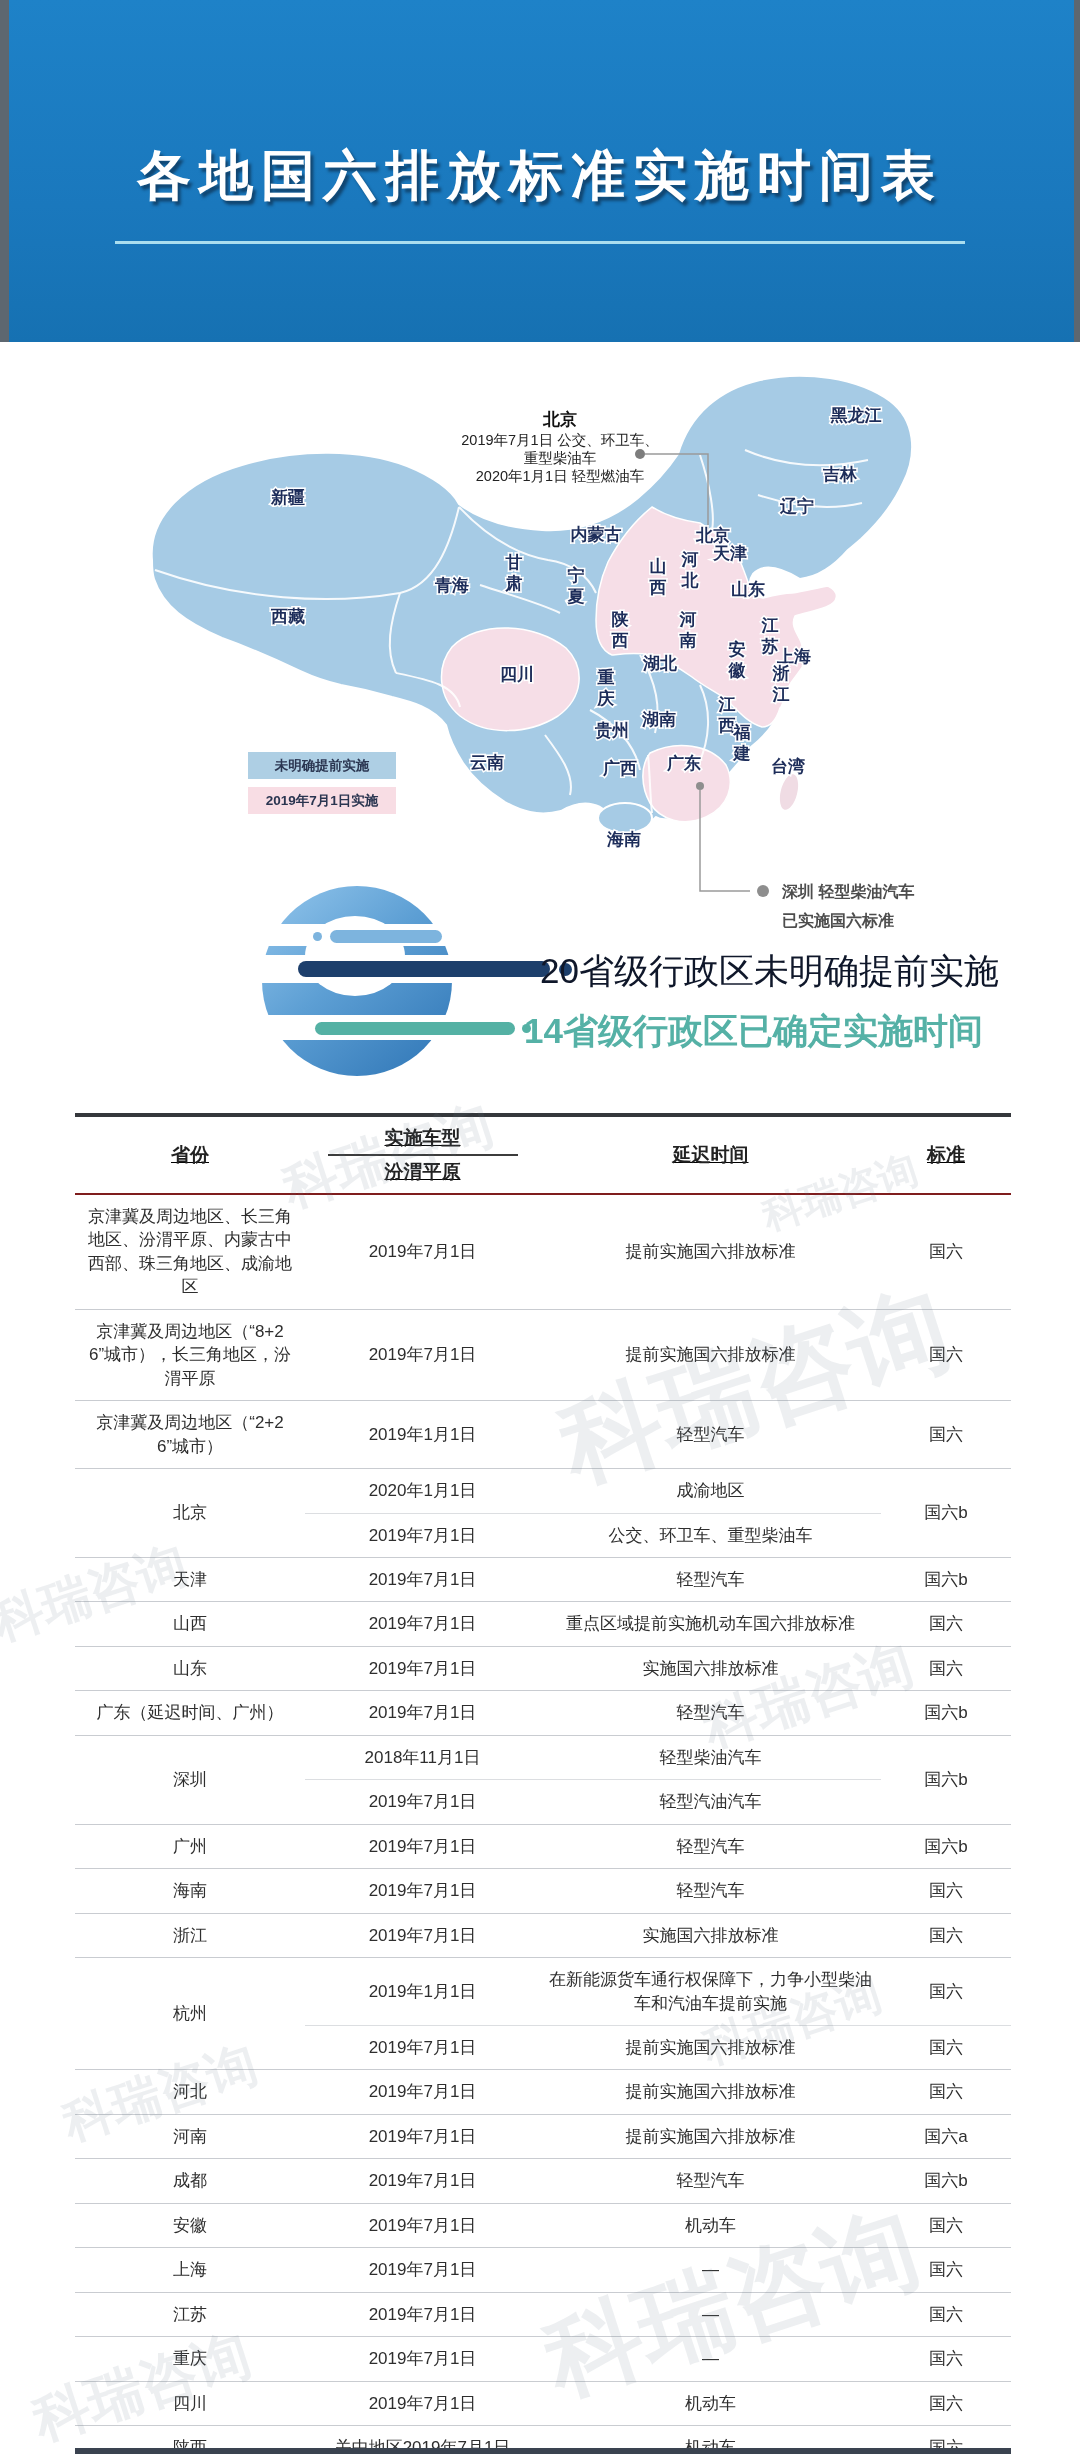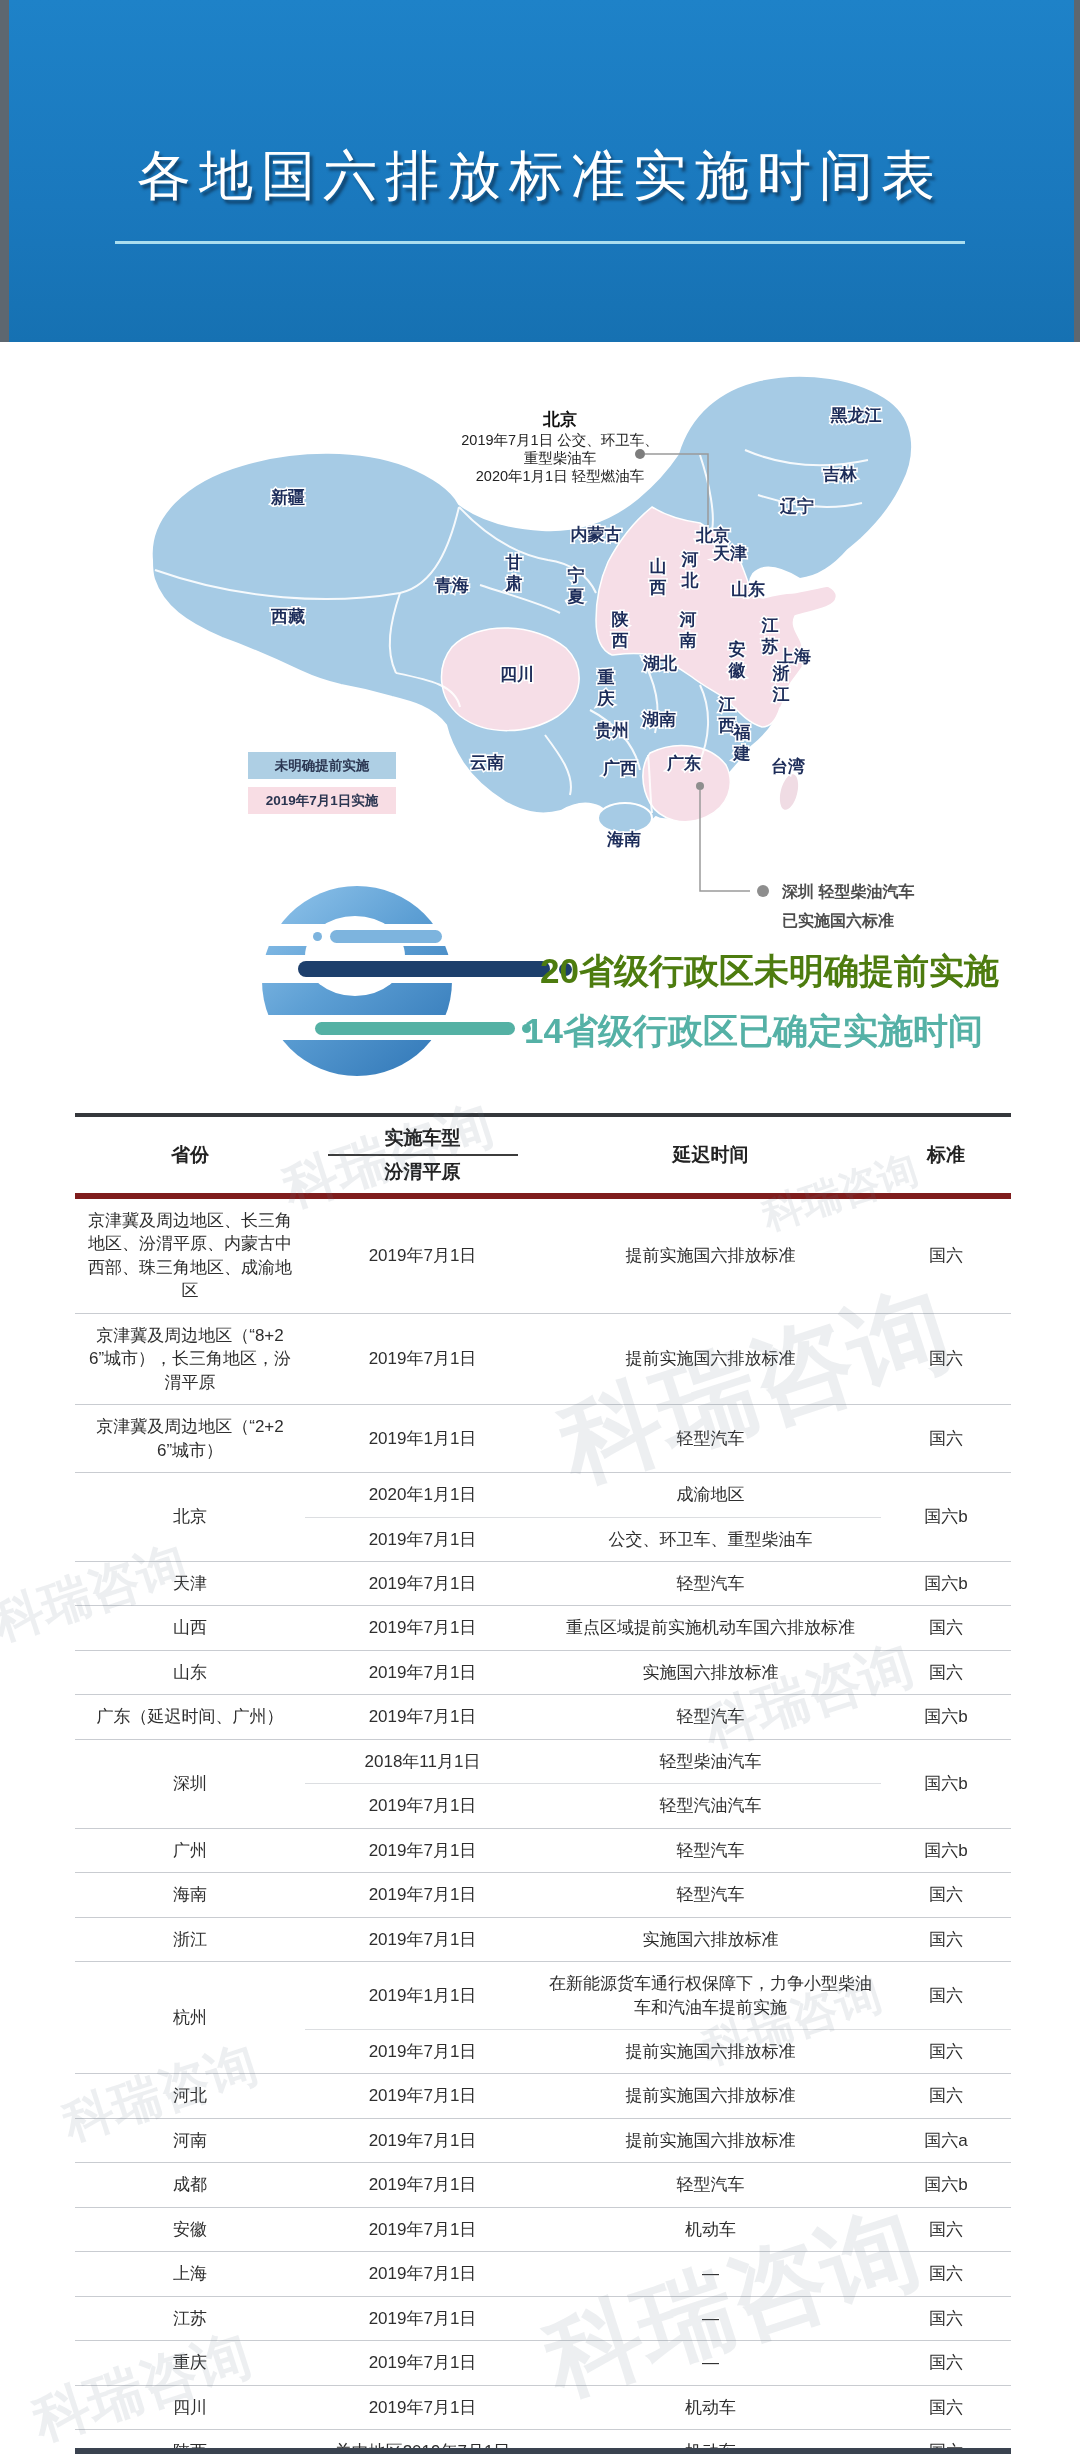--- a/index.html
+++ b/index.html
@@ -5,21 +5,21 @@
   html,body{margin:0;padding:0;background:#e8e8e8;}
   #page{position:relative;width:1080px;height:2454px;background:#fff;overflow:hidden;
         font-family:"Liberation Sans",sans-serif;}
 
   
   .banner{position:absolute;top:0;left:0;width:1080px;height:342px;
           background:linear-gradient(180deg,#1e82c8 0%,#1a78bd 60%,#1671b2 100%);}
   .banner-edge-l{position:absolute;left:0;top:0;width:9px;height:342px;background:#5d6770;}
   .banner-edge-r{position:absolute;right:0;top:0;width:6px;height:342px;background:#5d6770;}
   .banner-title{position:absolute;top:140px;left:0;width:100%;text-align:center;
-        font-size:54px;font-weight:normal;color:#ffffff;letter-spacing:8px;
+        font-size:54px;font-weight:bold;color:#ffffff;letter-spacing:8px;
         text-shadow:3px 4px 3px rgba(10,35,60,.6);}
   .banner-underline{position:absolute;top:241px;left:115px;width:850px;height:3px;
         background:#aadeef;}
 
   
   .map-svg{position:absolute;top:355px;left:0;}
   .prov{font-family:"Liberation Sans",sans-serif;font-size:17px;font-weight:bold;
         fill:#1d2d5a;stroke:#ffffff;stroke-width:3px;paint-order:stroke;text-anchor:middle;}
   .anno-title{font-family:"Liberation Sans",sans-serif;font-size:17px;font-weight:bold;fill:#111;text-anchor:middle;}
   .anno{font-family:"Liberation Sans",sans-serif;font-size:14.5px;fill:#222;text-anchor:middle;}
@@ -34,27 +34,27 @@
   .gap1{left:253px;top:924px;width:218px;height:22px;}
   .gap2{left:253px;top:955px;width:222px;height:28px;}
   .gap3{left:253px;top:1015px;width:222px;height:25px;}
   .stripe{position:absolute;border-radius:8px;}
   .stripe-light{left:330px;top:930px;width:112px;height:13px;background:#7db4de;}
   .dot-light{position:absolute;left:313px;top:932px;width:9px;height:9px;border-radius:50%;background:#7db4de;}
   .stripe-navy{left:298px;top:961px;width:252px;height:16px;background:#1d3f6c;}
   .dot-navy{position:absolute;left:559px;top:963px;width:13px;height:13px;border-radius:50%;background:#1d3f6c;}
   .stripe-teal{left:315px;top:1022px;width:200px;height:13px;background:#54b1a4;}
   .dot-teal{position:absolute;left:522px;top:1024px;width:9px;height:9px;border-radius:50%;background:#54b1a4;}
-  .sum1{position:absolute;left:540px;top:948px;font-size:35px;font-weight:bold;color:#4d7c0f;white-space:nowrap;}
+  .sum1{position:absolute;left:540px;top:948px;font-size:35px;font-weight:normal;color:#0f172a;white-space:nowrap;}
   .sum2{position:absolute;left:524px;top:1008px;font-size:35px;font-weight:bold;color:#55b1a6;white-space:nowrap;}
 
   
   .sched-table{position:absolute;top:1113px;left:75px;width:936px;border-collapse:collapse;
         table-layout:fixed;border-top:4px solid #35383c;}
-  .sched-table thead tr{border-bottom:6px solid #7f1d1d;}
+  .sched-table thead tr{border-bottom:2px solid #7f1d1d;text-decoration:underline;}
   .sched-table th{font-size:19px;font-weight:bold;color:#222;padding:8px 4px;text-align:center;}
   .time-strike{width:190px;height:0;border-top:2px solid #3c3c3c;margin:3px auto;}
   .sched-table td{font-size:17px;color:#2e2e2e;text-align:center;padding:10px 8px;
         line-height:1.38;vertical-align:middle;word-break:break-all;}
   .sched-table tbody tr.group-start td{border-top:1px solid #c9ccd1;}
   .sched-table tbody tr.sub td{border-top:1px solid #dcdee1;}
   .table-bottom-bar{position:absolute;top:2448px;left:75px;width:936px;height:6px;background:#3a4350;}
 
   
   .wm{position:absolute;color:rgba(105,120,140,0.12);font-weight:bold;white-space:nowrap;

